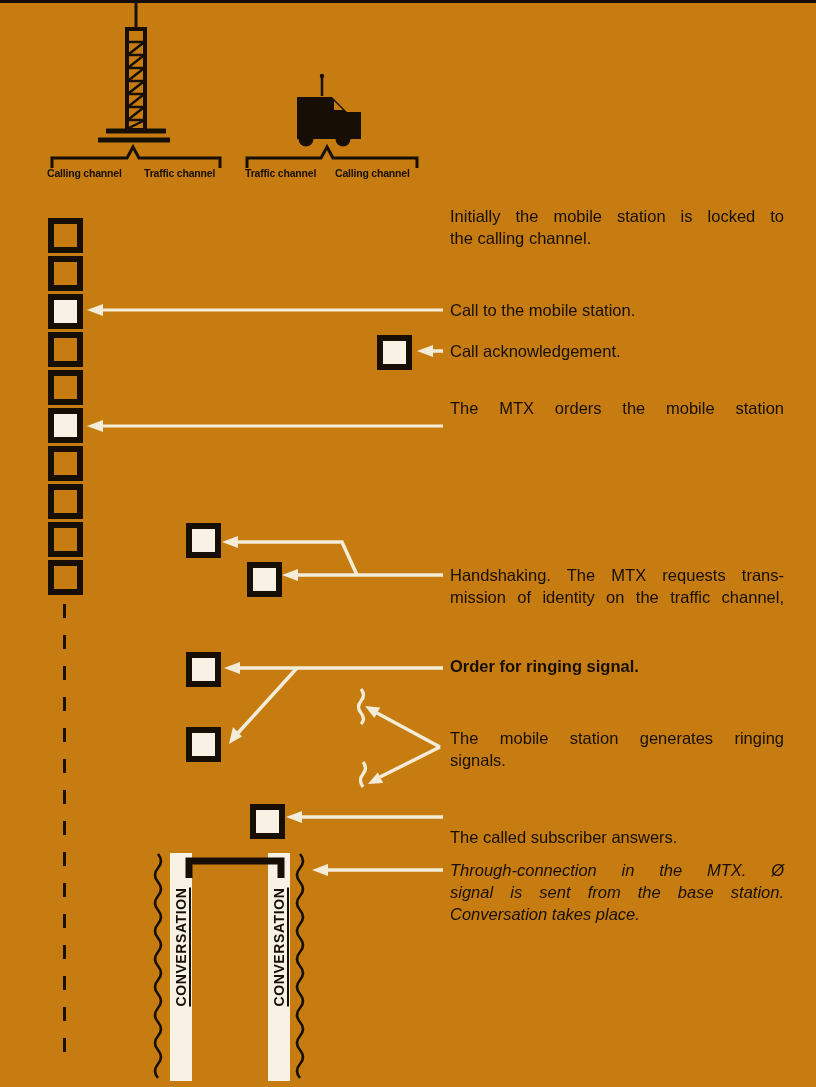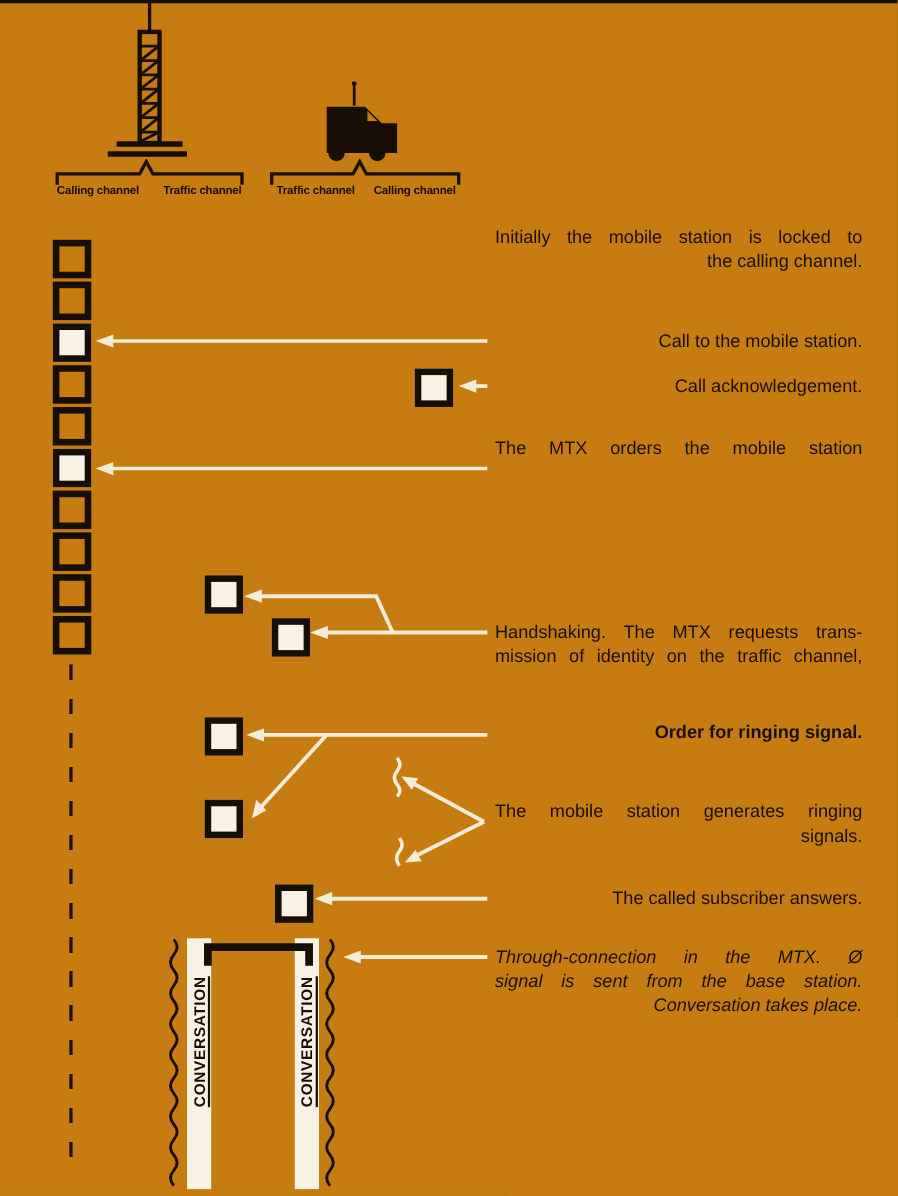--- a/index.html
+++ b/index.html
@@ -29,29 +29,29 @@
   
   .dash-line{
     position:absolute; left:63px; top:604px; width:3px; height:460px;
     background:repeating-linear-gradient(to bottom, #1b1106 0 14px, transparent 14px 31px);
   }
 
   
   .chan-label{
     position:absolute; top:167px; height:15px;
     font-weight:bold; font-size:10.5px; letter-spacing:-0.2px;
-    color:var(--ink); text-align:center; white-space:nowrap;
+    color:var(--ink); text-align:left; white-space:nowrap;
   }
 
   
   .step{
     position:absolute; left:450px; width:334px;
     font-size:16.5px; line-height:22px; color:var(--ink);
   }
-  .tline{text-align:right; white-space:nowrap;}
+  .tline{text-align:left; white-space:nowrap;}
   .tline.just{white-space:normal; text-align:justify; text-align-last:justify;}
 
   
   .conv-bar{
     position:absolute; top:853px; width:22px; height:228px;
     background:var(--signal-fill);
   }
   .conv-label{
     position:absolute; width:160px; height:22px; top:936px;
     display:flex; align-items:center; justify-content:center;
@@ -193,21 +193,21 @@
       <div class="tline just">Handshaking. The MTX requests trans-</div>
       <div class="tline just">mission of identity on the traffic channel,</div>
     </div>
   <div class="step" style="top:655px;font-weight:bold;">
       <div class="tline">Order for ringing signal.</div>
     </div>
   <div class="step" style="top:727px;">
       <div class="tline just">The mobile station generates ringing</div>
       <div class="tline">signals.</div>
     </div>
-  <div class="step" style="top:806px;">
+  <div class="step" style="top:826px;">
       <div class="tline">The called subscriber answers.</div>
     </div>
   <div class="step" style="top:859px;font-style:italic;">
       <div class="tline just">Through-connection in the MTX. Ø</div>
       <div class="tline just">signal is sent from the base station.</div>
       <div class="tline">Conversation takes place.</div>
     </div>
 
 </div>
 

